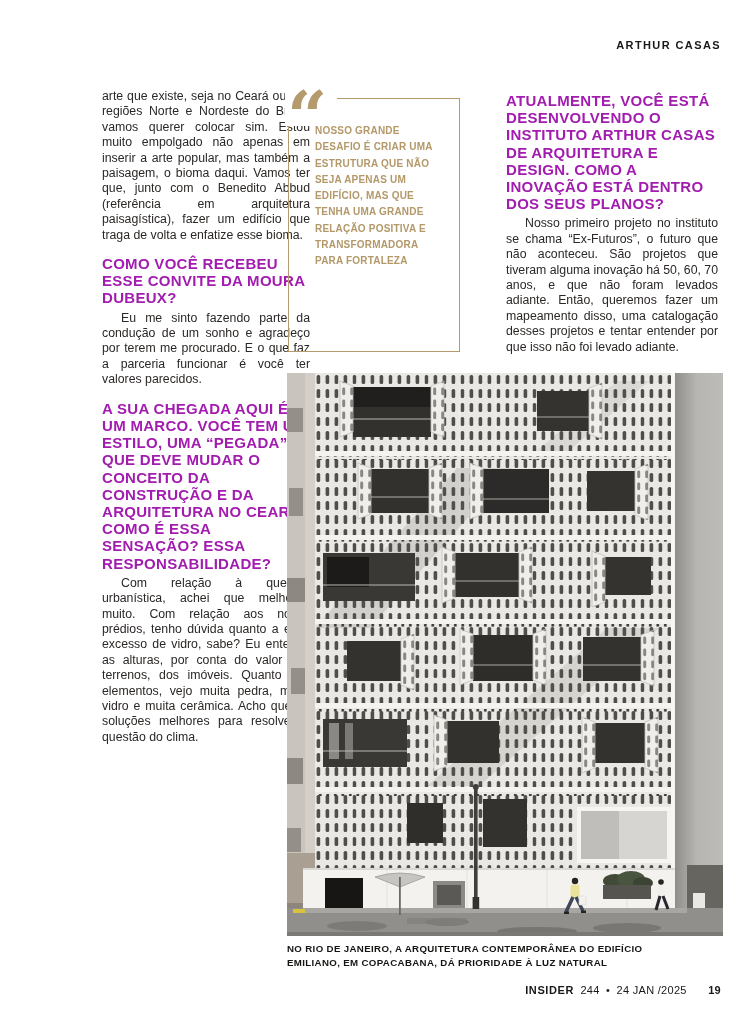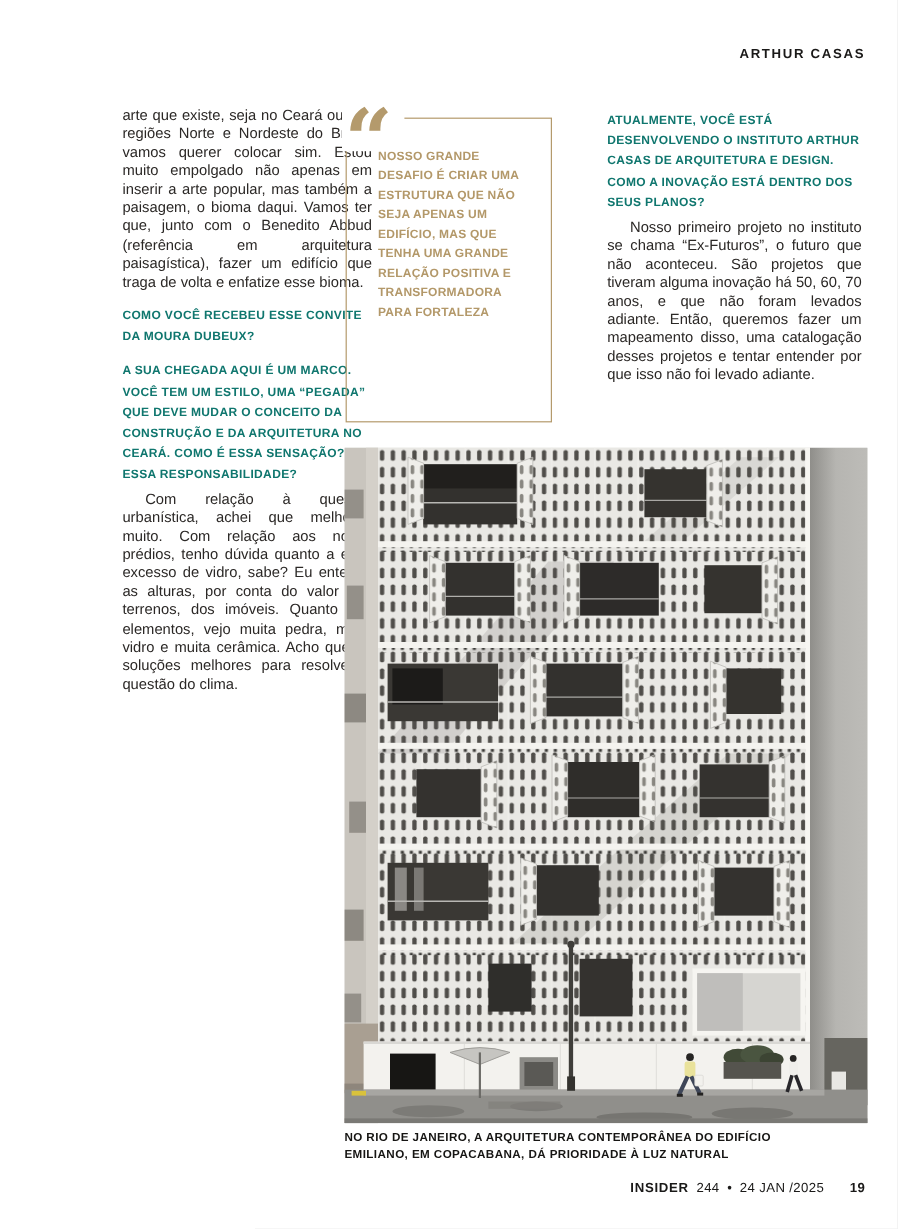--- a/index.html
+++ b/index.html
@@ -21,23 +21,23 @@
   .col3{left:506px;top:92px;width:212px;}
   .body{
     margin:0;
     font-size:12.3px;line-height:15.4px;
     color:#2b2826;
     text-align:justify;
   }
   .indent{text-indent:19px;}
   .q{
     margin:12px 0 4px 0;
-    font-size:10px;line-height:17.2px;
+    font-size:15px;line-height:17.2px;
     font-weight:bold;letter-spacing:0.3px;
-    color:#0f766e;
+    color:#a21caf;
   }
   .q.first{margin-top:0;}
   .quote-box{
     position:absolute;left:288px;top:98px;
     width:172px;height:254px;
     border:1px solid #b49a6c;
     box-sizing:border-box;
   }
   .qmark{
     position:absolute;top:-13px;left:-4px;
@@ -77,20 +77,21 @@
 </head>
 <body>
 
 <div class="page">
 
   <div class="running-head">ARTHUR CASAS</div>
 
   <div class="col col1">
     <p class="body">arte que existe, seja no Ceará ou nas regiões Norte e Nordeste do Brasil, vamos querer colocar sim. Estou muito empolgado não apenas em inserir a arte popular, mas também a paisagem, o bioma daqui. Vamos ter que, junto com o Benedito Abbud (referência em arquitetura paisagística), fazer um edifício que traga de volta e enfatize esse bioma.</p>
     <h3 class="q">COMO VOCÊ RECEBEU ESSE CONVITE DA MOURA DUBEUX?</h3>
+    <p class="body indent">Eu me sinto fazendo parte da condução de um sonho e agradeço por terem me procurado. E o que faz a parceria funcionar é você ter valores parecidos.</p>
     <h3 class="q">A SUA CHEGADA AQUI É UM MARCO. VOCÊ TEM UM ESTILO, UMA “PEGADA” QUE DEVE MUDAR O CONCEITO DA CONSTRUÇÃO E DA ARQUITETURA NO CEARÁ. COMO É ESSA SENSAÇÃO? ESSA RESPONSABILIDADE?</h3>
     <p class="body indent">Com relação à questão urbanística, achei que melhorou muito. Com relação aos novos prédios, tenho dúvida quanto a esse excesso de vidro, sabe? Eu entendo as alturas, por conta do valor dos terrenos, dos imóveis. Quanto aos elementos, vejo muita pedra, muito vidro e muita cerâmica. Acho que há soluções melhores para resolver a questão do clima.</p>
   </div>
 
   <div class="quote-box">
     <span class="qmark">“</span>
     <p class="qtext">NOSSO GRANDE DESAFIO É CRIAR UMA ESTRUTURA QUE NÃO SEJA APENAS UM EDIFÍCIO, MAS QUE TENHA UMA GRANDE RELAÇÃO POSITIVA E TRANSFORMADORA PARA FORTALEZA</p>
   </div>
 
   <div class="col col3">

